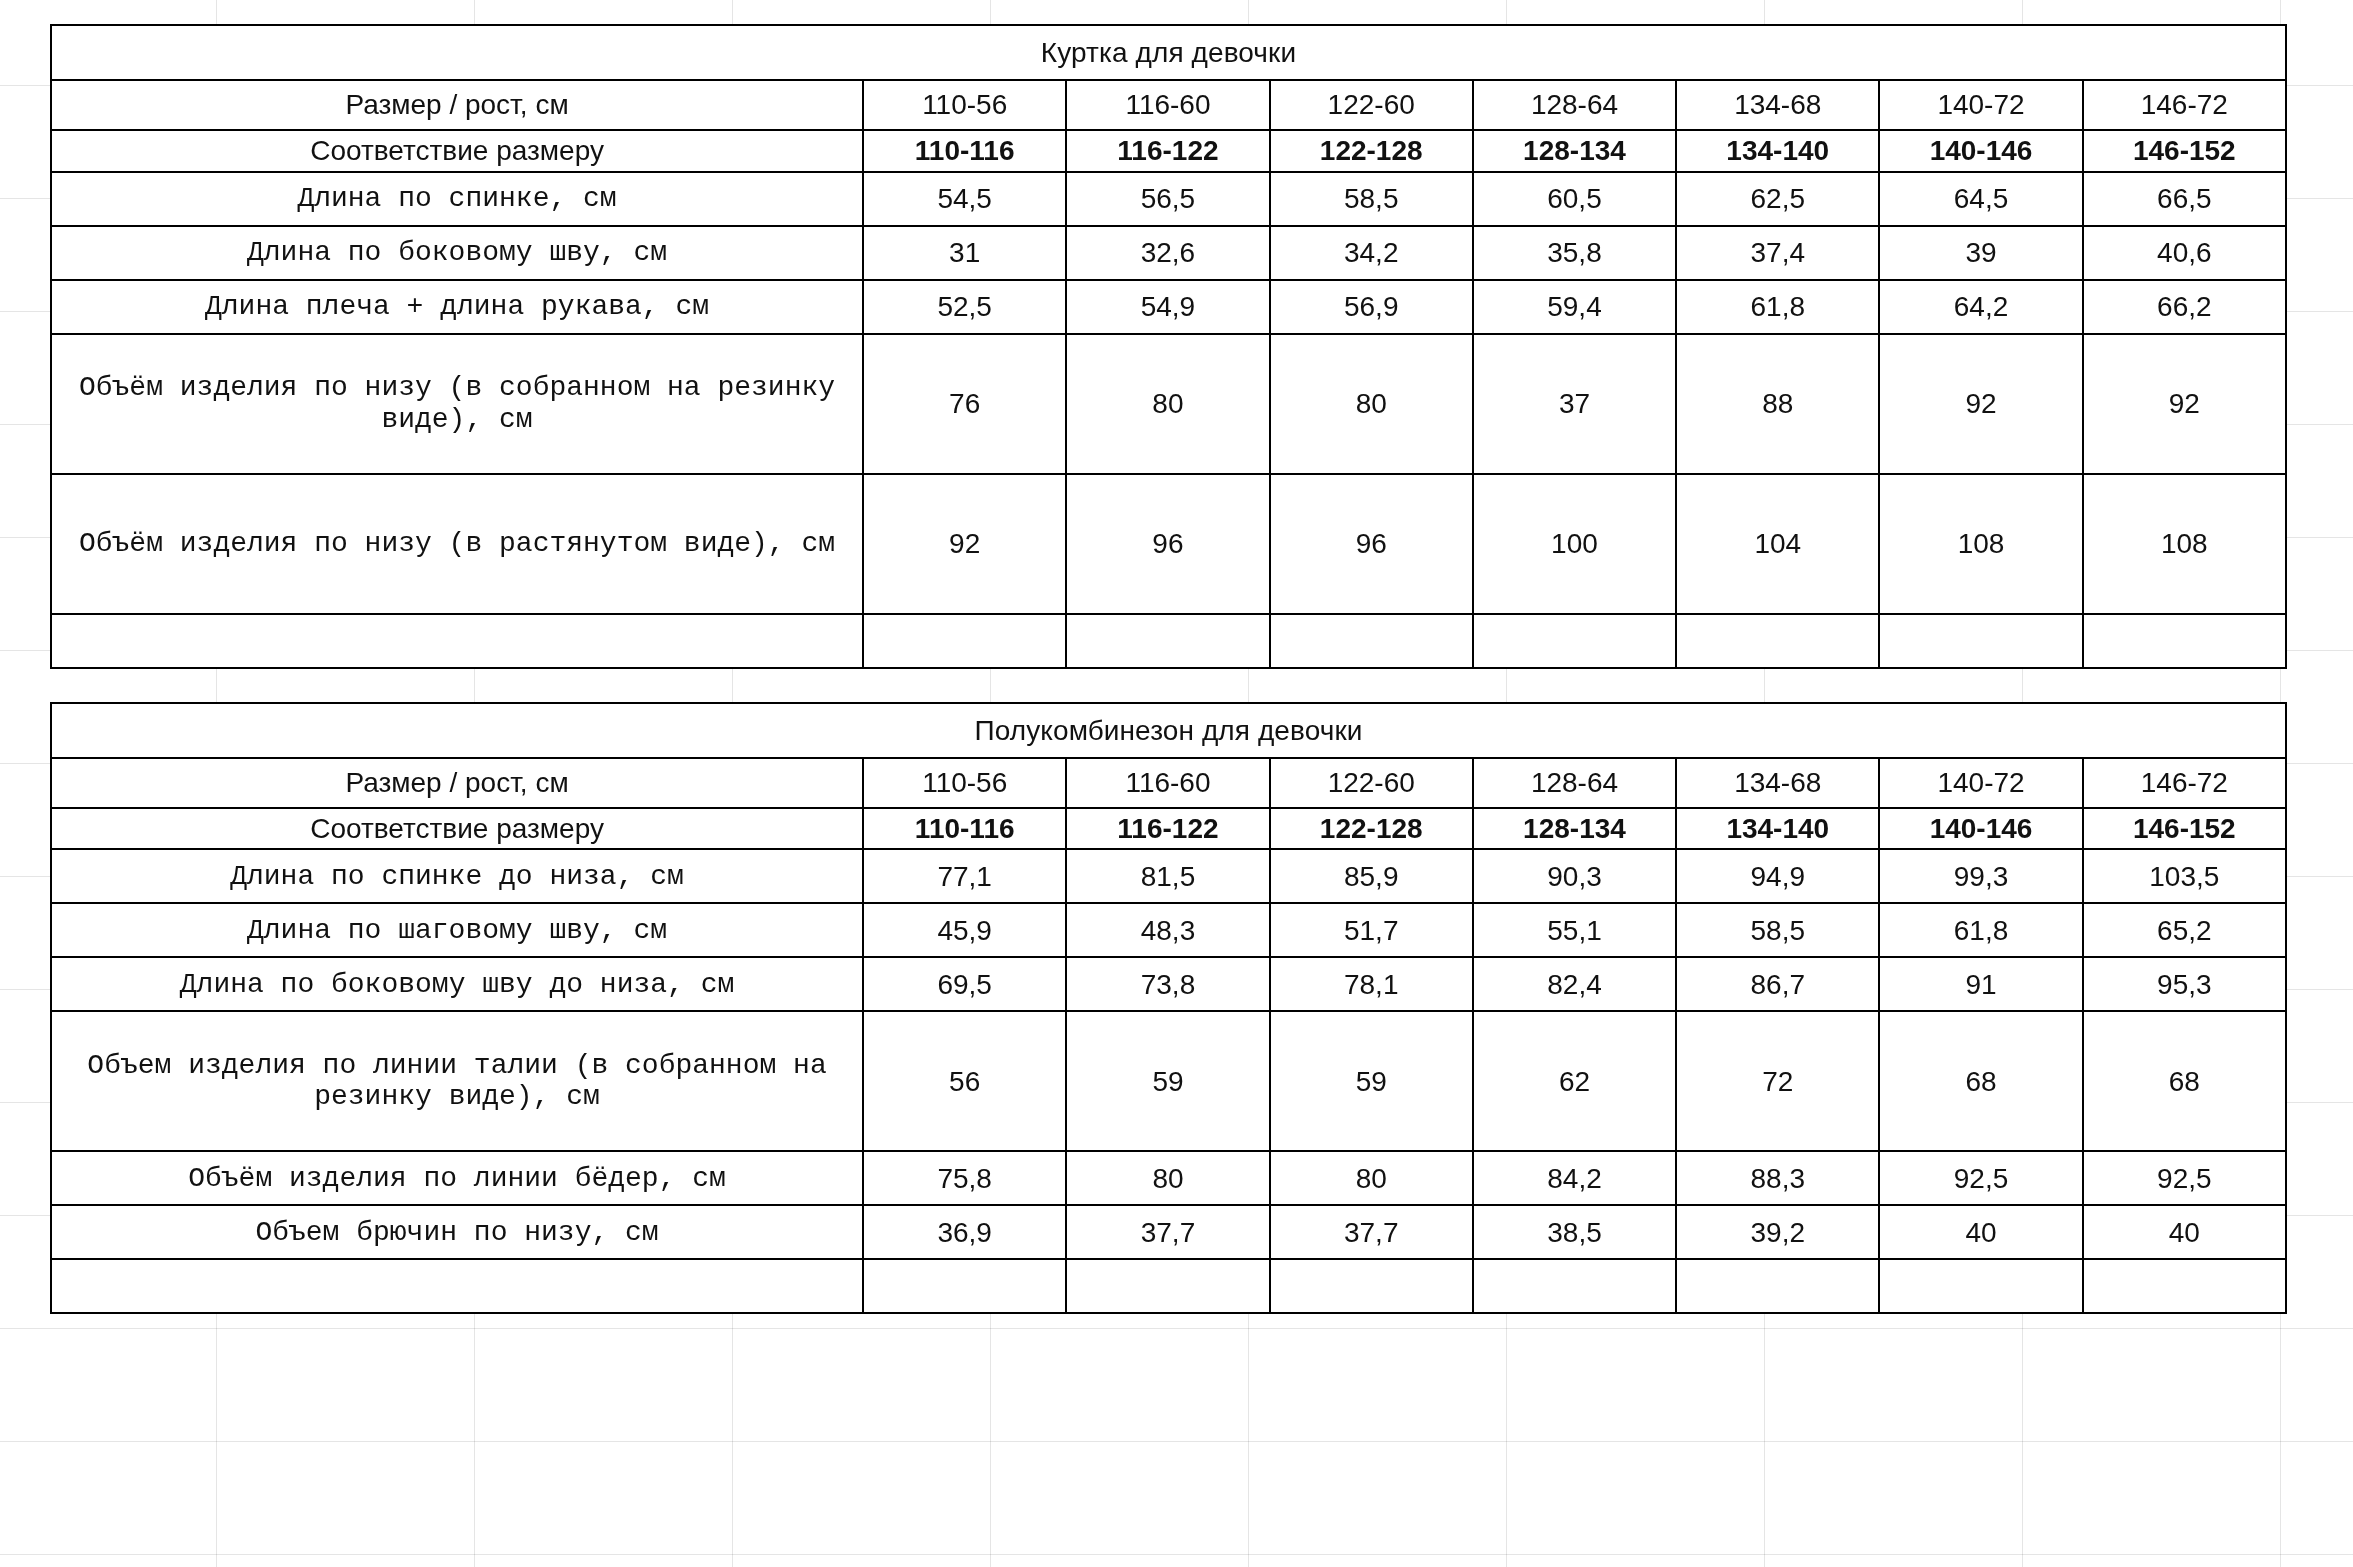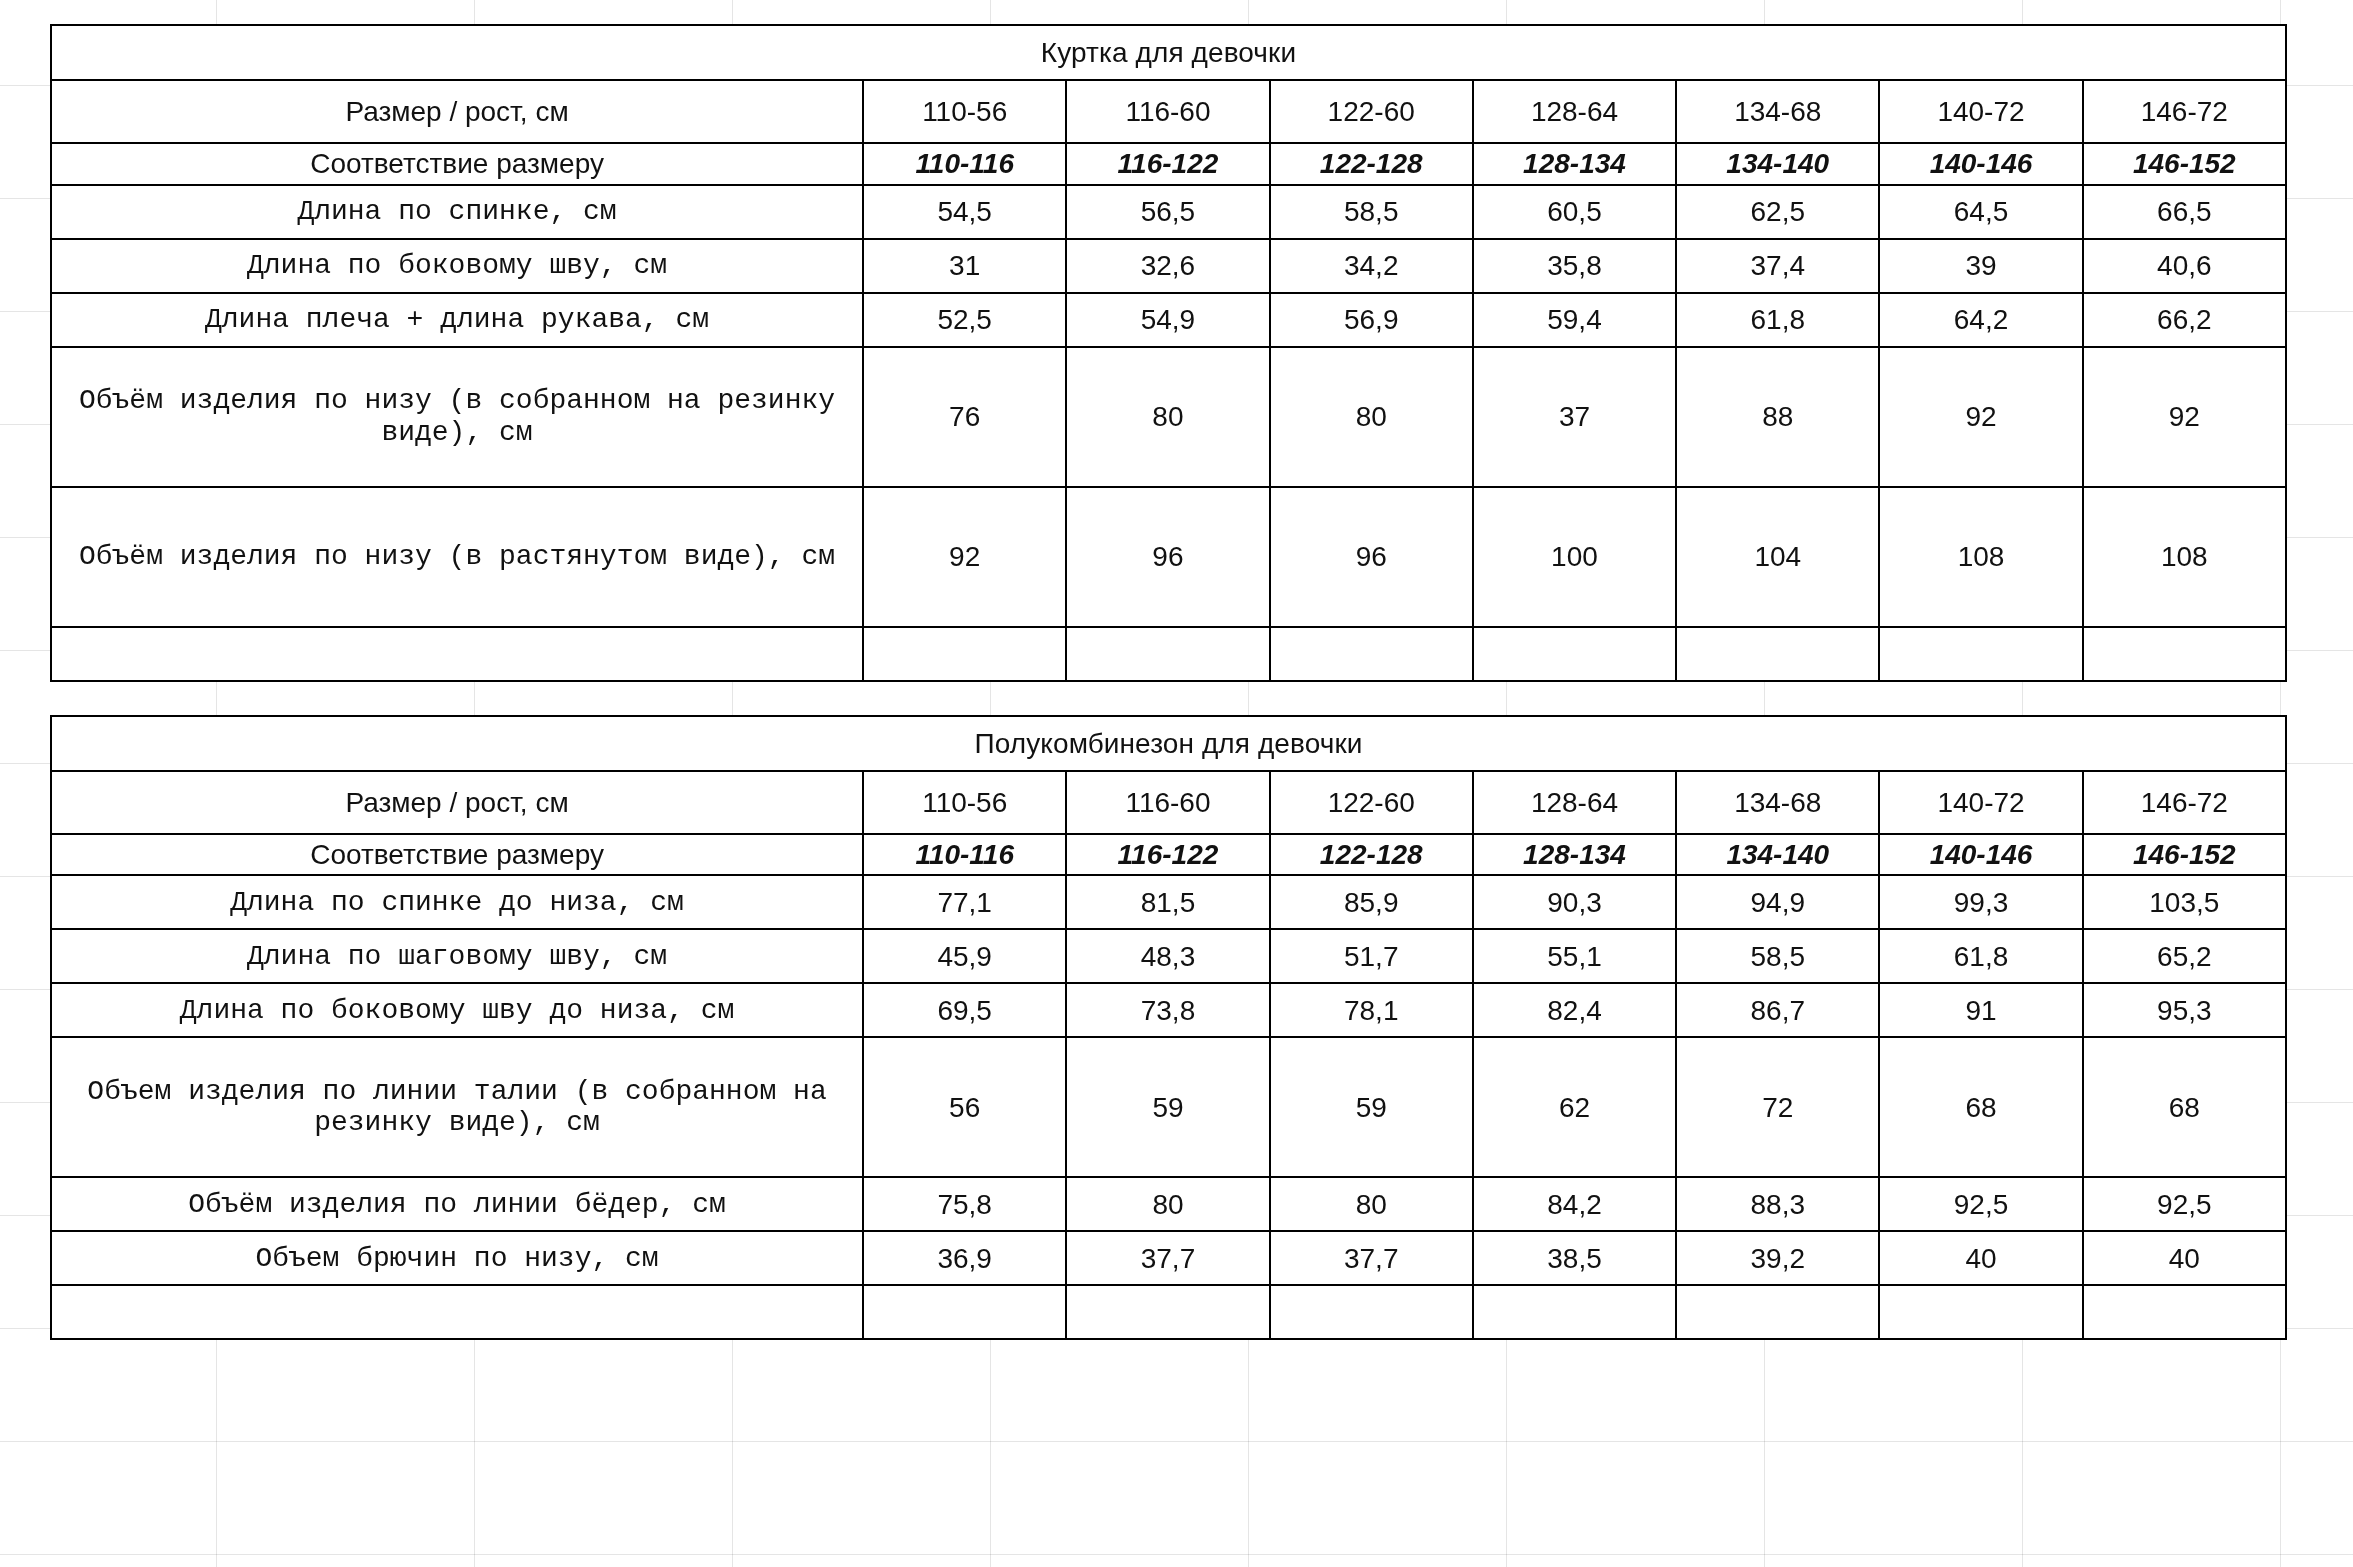--- a/index.html
+++ b/index.html
@@ -63,31 +63,30 @@
   }
 
   .row-label {
     text-align: left;
     padding-left: 11.3px;
   }
 
   .head-row td {
     font-weight: bold;
     background: #f7dcd8;
-    height: 63px;
+    height: 50px;
     margin-left: 24px;
   }
 
   .match-row td {
     font-weight: bold;
     background: #ffffff;
     height: 38px;
   }
   .match-row td.val {
-    font-style: italic;
     font-weight: bold;
     margin-left: 8px;
   }
 
   .tinted td {
     background: #f7dcd8;
   }
 
   .r-normal td {
     height: 54px;

